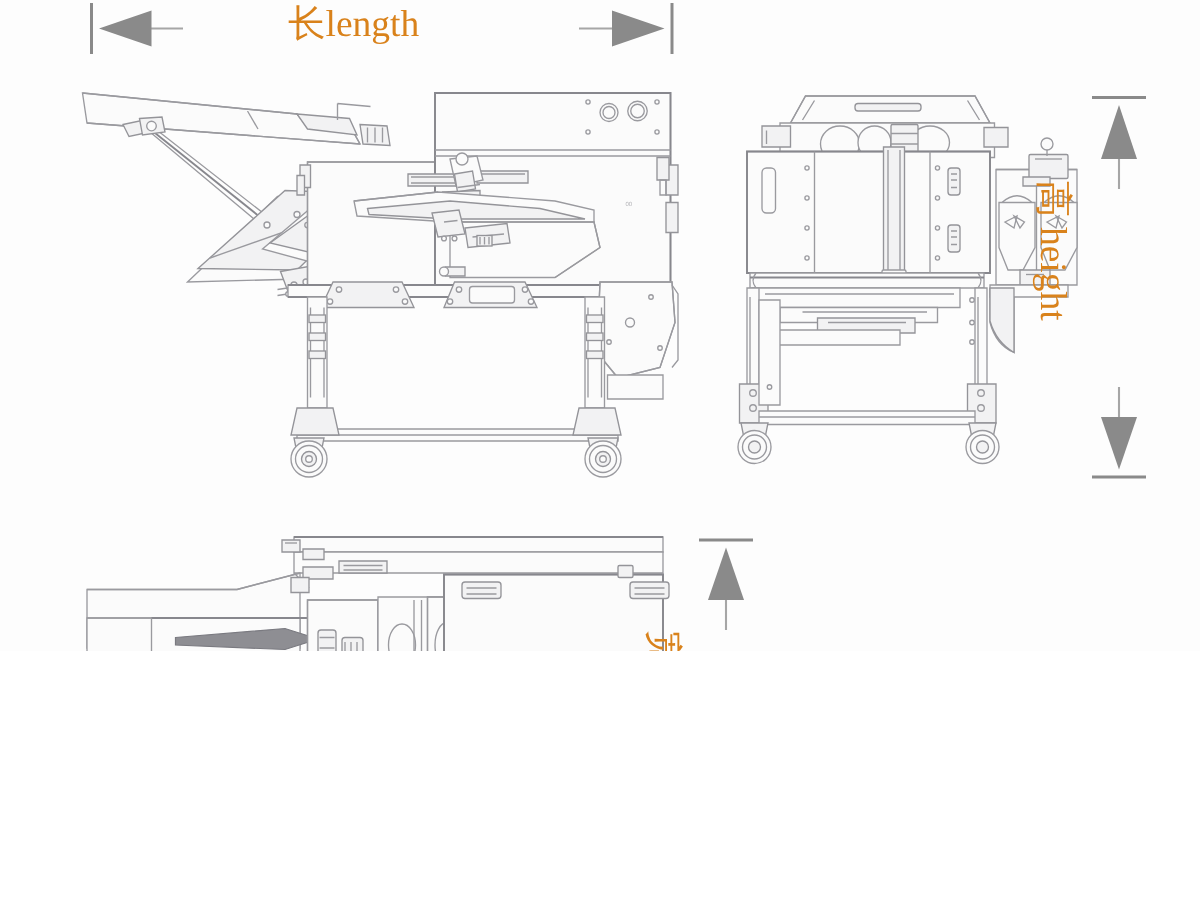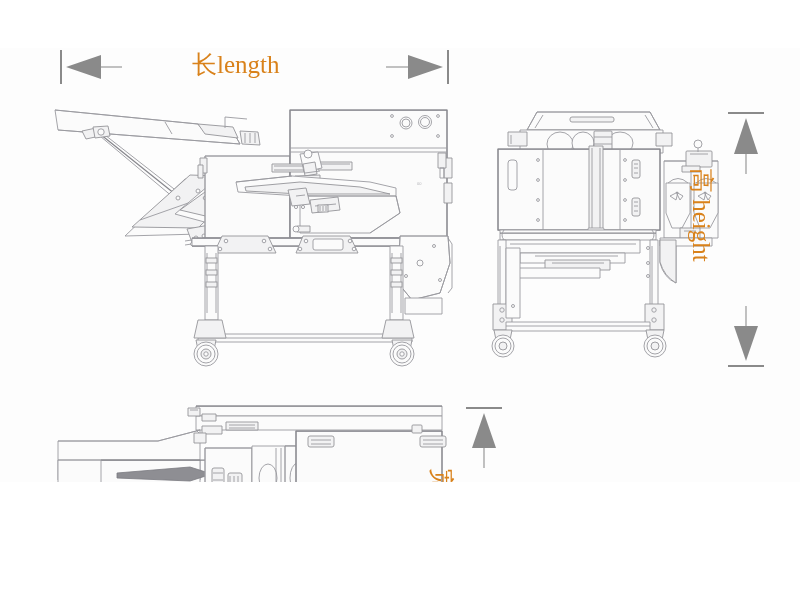--- a/index.html
+++ b/index.html
@@ -9,21 +9,20 @@
   }
   body {
     font-family: "Liberation Serif", serif;
   }
   #page {
     position: relative;
     width: 800px;
     height: 434px;
     background: #fdfdfd;
     overflow: hidden;
-    margin-top: 48px;
   }
   .dim-label {
     position: absolute;
     color: #d9821b;
     font-family: "Liberation Serif", serif;
     font-weight: 400;
     white-space: nowrap;
     letter-spacing: 0px;
   }
   #label-length {

